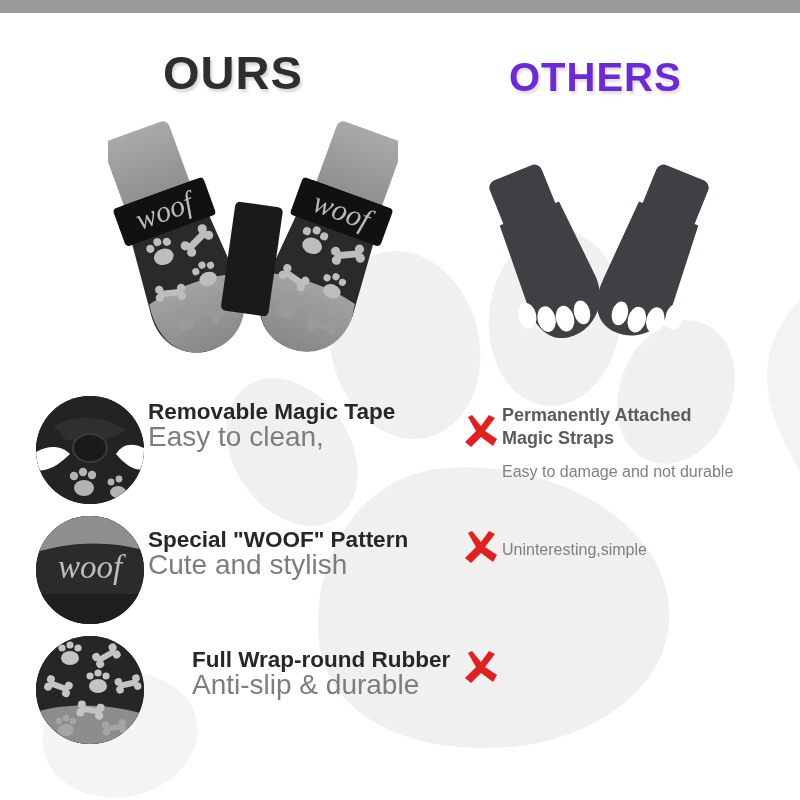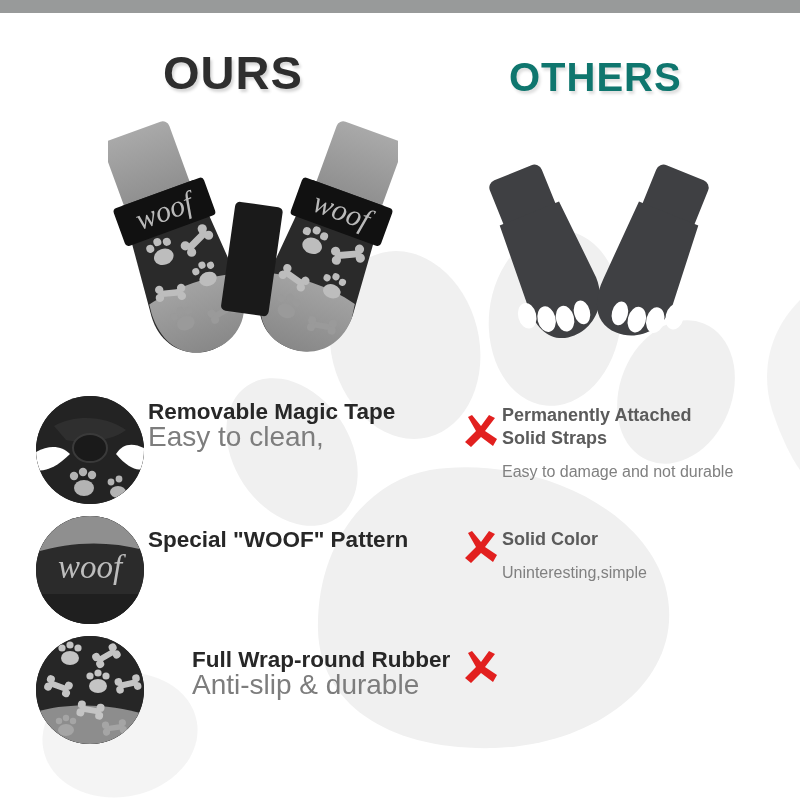--- a/index.html
+++ b/index.html
@@ -51,21 +51,21 @@
     line-height: 58px;
     white-space: nowrap;
   }
   .heading-ours {
     left: 163px; top: 0;
     color: #2e2e2e;
     text-shadow: 2px 3px 3px rgba(0,0,0,0.16);
   }
   .heading-others {
     left: 509px; top: 4px;
-    color: #0f766e;
+    color: #6d28d9;
     font-size: 40px;
     text-shadow: 2px 3px 3px rgba(0,0,0,0.13);
   }
 
   
   .hero {
     position: absolute;
   }
   .hero-ours { left: 108px; top: 108px; width: 290px; height: 275px; }
   .hero-others { left: 488px; top: 158px; width: 225px; height: 205px; }
@@ -344,46 +344,46 @@
         <div class="ours-title">Removable Magic Tape</div>
         <div class="ours-sub">Easy to clean,</div>
       </div>
 
       <svg class="xmark" viewBox="0 0 40 40">
         <path fill="#e2201f" d="M7 5 L11 3 L20 14 L28 3 L34 6 L24 19 L36 27 L32 34 L20 25 L10 35 L4 30 L15 19 Z"></path>
       </svg>
 
       <div class="others-text">
         <div class="others-title">Permanently Attached</div>
-        <div class="others-title">Solid Straps</div>
+        <div class="others-title">Magic Straps</div>
         <div class="others-sub">Easy to damage and not durable</div>
       </div>
     </div>
 
     <div class="frow frow-2">
 
       <div class="thumb">
         <svg width="108" height="108" viewBox="0 0 108 108">
           <rect width="108" height="108" fill="#2b2b2b"></rect>
           <path d="M0 0 H108 V34 C70 24 34 26 0 36 Z" fill="#8f8f8f"></path>
           <rect x="0" y="78" width="108" height="30" fill="#1f1f1f"></rect>
           <text x="54" y="62" font-family="Liberation Serif, serif" font-size="33" font-style="italic" fill="#bdbdbd" text-anchor="middle">woof</text>
         </svg>
       </div>
 
       <div class="ours-text">
         <div class="ours-title">Special "WOOF" Pattern</div>
+        <div class="ours-sub">Cute and stylish</div>
       </div>
 
       <svg class="xmark" viewBox="0 0 40 40">
         <path fill="#e2201f" d="M7 5 L11 3 L20 14 L28 3 L34 6 L24 19 L36 27 L32 34 L20 25 L10 35 L4 30 L15 19 Z"></path>
       </svg>
 
       <div class="others-text">
-        <div class="others-title">Solid Color</div>
         <div class="others-sub">Uninteresting,simple</div>
       </div>
     </div>
 
     <div class="frow frow-3">
 
       <div class="thumb">
         <svg width="108" height="108" viewBox="0 0 108 108">
           <rect width="108" height="108" fill="#262626"></rect>
           <path d="M0 76 C30 66 76 68 108 78 L108 108 L0 108 Z" fill="#8d8d8d"></path>

